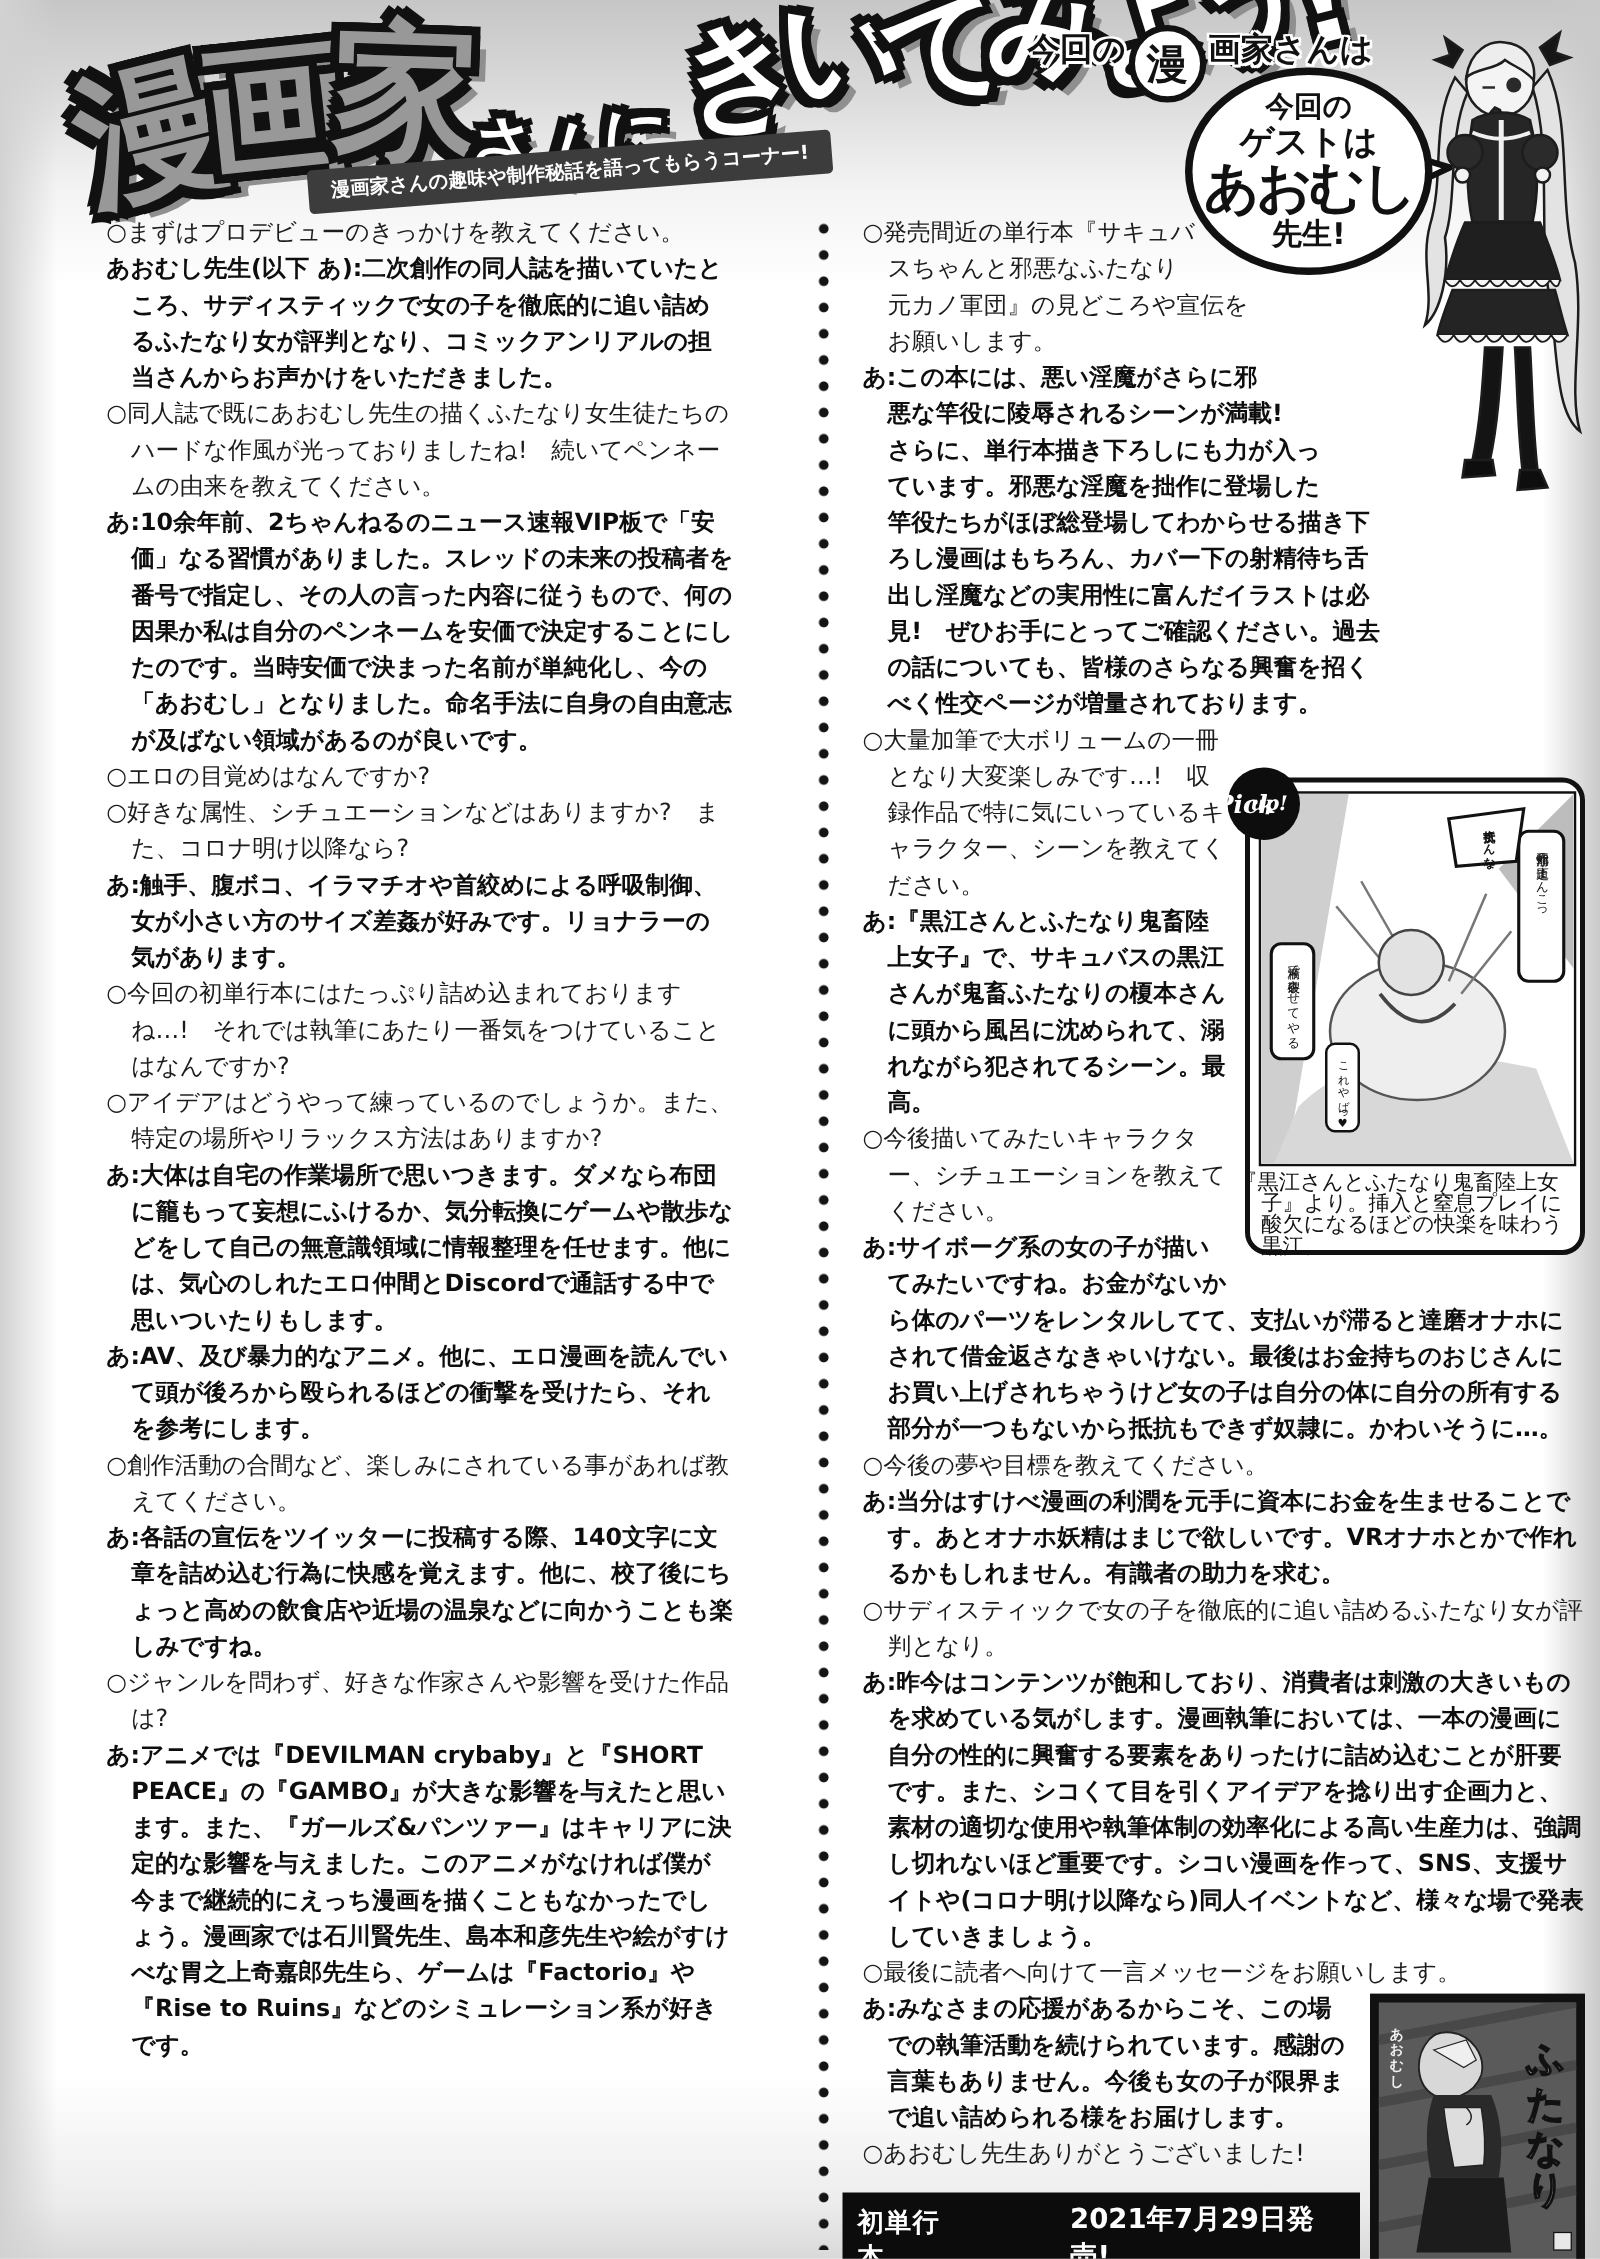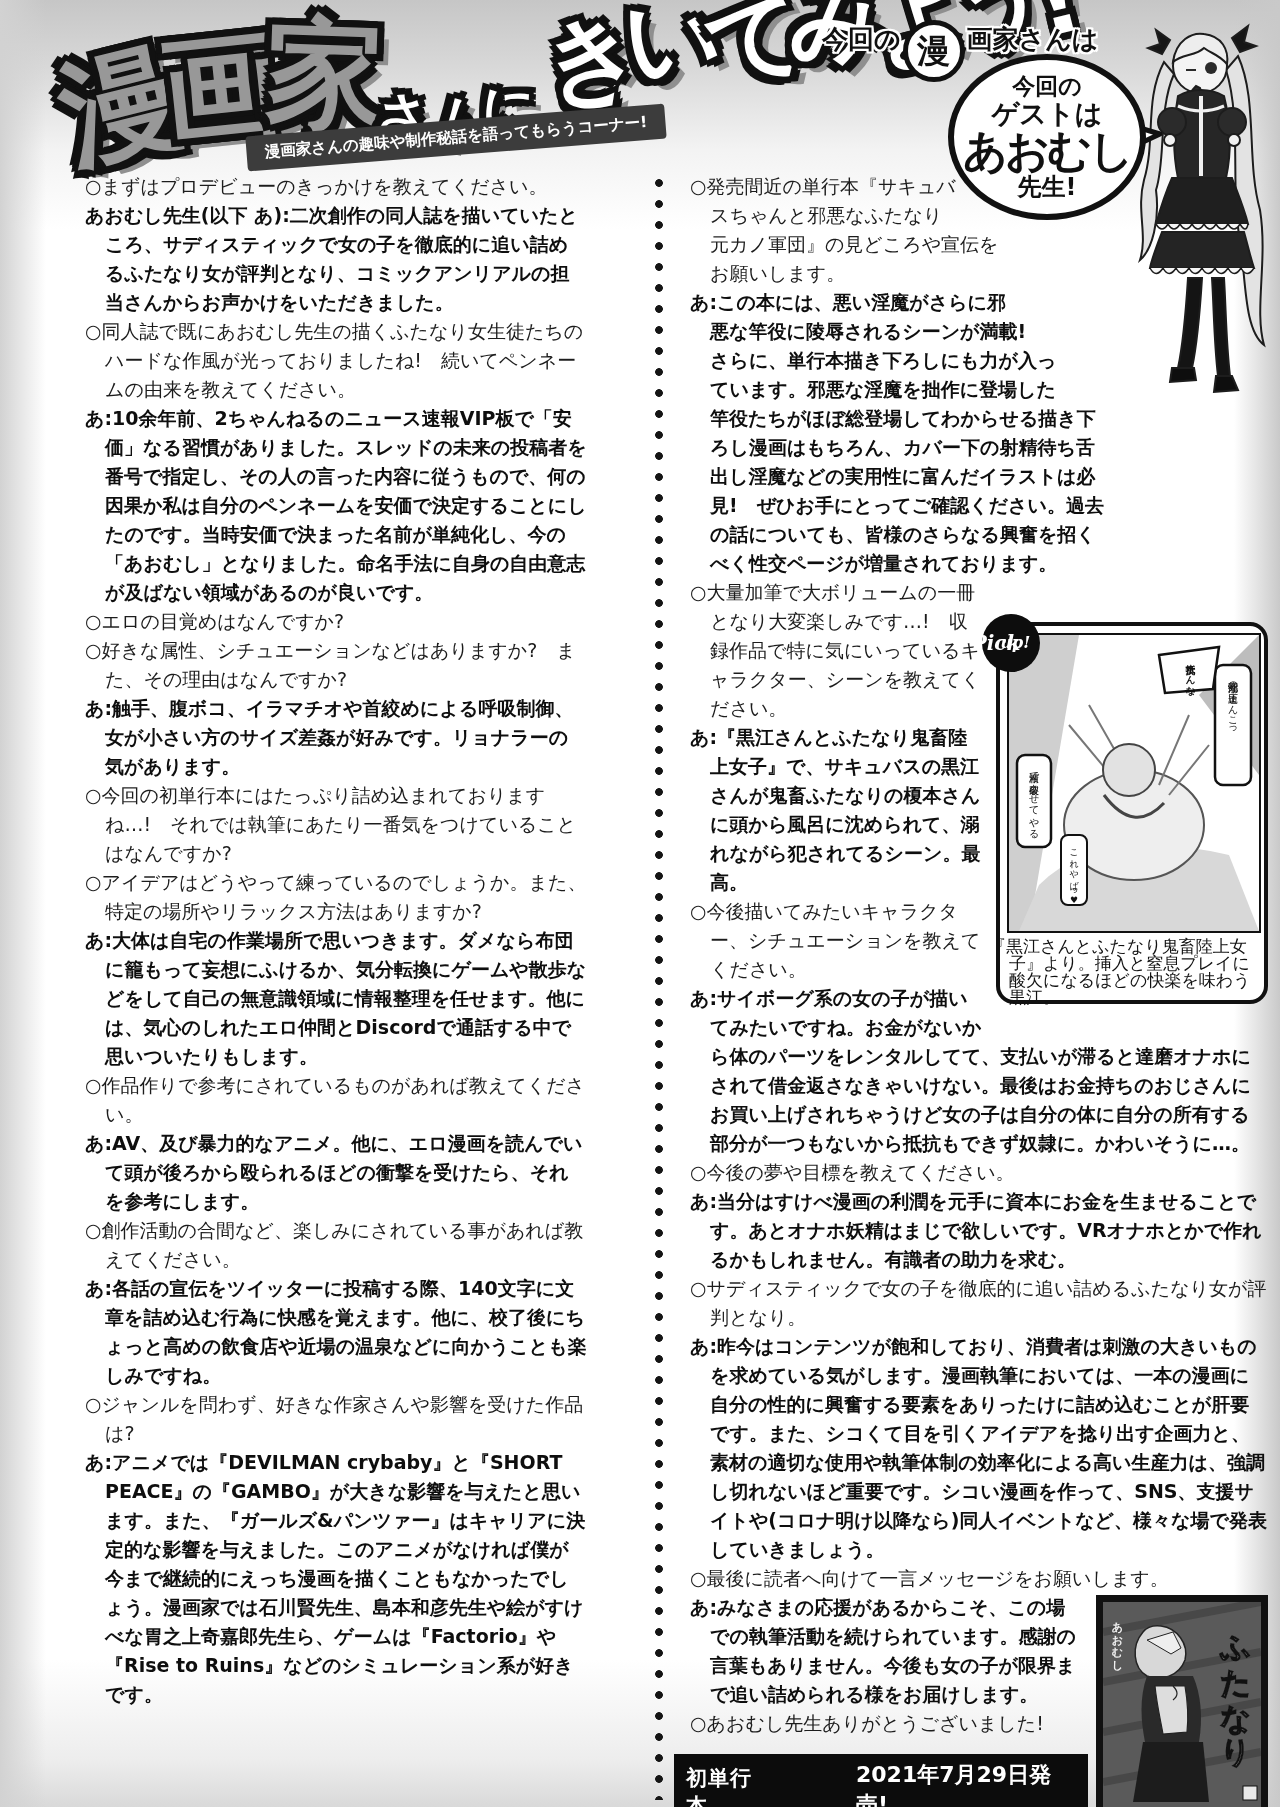--- a/index.html
+++ b/index.html
@@ -167,26 +167,25 @@
   </svg>
 
   <div class="divider"></div>
 
   <div class="col col-left">
     <p class="q">○まずはプロデビューのきっかけを教えてください。</p>
     <p class="a">あおむし先生(以下 あ):二次創作の同人誌を描いていたところ、サディスティックで女の子を徹底的に追い詰めるふたなり女が評判となり、コミックアンリアルの担当さんからお声かけをいただきました。</p>
     <p class="q">○同人誌で既にあおむし先生の描くふたなり女生徒たちのハードな作風が光っておりましたね!　続いてペンネームの由来を教えてください。</p>
     <p class="a">あ:10余年前、2ちゃんねるのニュース速報VIP板で「安価」なる習慣がありました。スレッドの未来の投稿者を番号で指定し、その人の言った内容に従うもので、何の因果か私は自分のペンネームを安価で決定することにしたのです。当時安価で決まった名前が単純化し、今の「あおむし」となりました。命名手法に自身の自由意志が及ばない領域があるのが良いです。</p>
     <p class="q">○エロの目覚めはなんですか?</p>
-    <p class="q">○好きな属性、シチュエーションなどはありますか?　また、その理由はなんですか?</p>
+    <p class="q">○好きな属性、シチュエーションなどはありますか?　また、コロナ明け以降なら?</p>
     <p class="a">あ:触手、腹ボコ、イラマチオや首絞めによる呼吸制御、女が小さい方のサイズ差姦が好みです。リョナラーの気があります。</p>
     <p class="q">○今回の初単行本にはたっぷり詰め込まれておりますね…!　それでは執筆にあたり一番気をつけていることはなんですか?</p>
     <p class="q">○アイデアはどうやって練っているのでしょうか。また、特定の場所やリラックス方法はありますか?</p>
     <p class="a">あ:大体は自宅の作業場所で思いつきます。ダメなら布団に籠もって妄想にふけるか、気分転換にゲームや散歩などをして自己の無意識領域に情報整理を任せます。他には、気心のしれたエロ仲間とDiscordで通話する中で思いついたりもします。</p>
-    <p class="q">○作品作りで参考にされているものがあれば教えてください。</p>
     <p class="a">あ:AV、及び暴力的なアニメ。他に、エロ漫画を読んでいて頭が後ろから殴られるほどの衝撃を受けたら、それを参考にします。</p>
     <p class="q">○創作活動の合間など、楽しみにされている事があれば教えてください。</p>
     <p class="a">あ:各話の宣伝をツイッターに投稿する際、140文字に文章を詰め込む行為に快感を覚えます。他に、校了後にちょっと高めの飲食店や近場の温泉などに向かうことも楽しみですね。</p>
     <p class="q">○ジャンルを問わず、好きな作家さんや影響を受けた作品は?</p>
     <p class="a">あ:アニメでは『DEVILMAN crybaby』と『SHORT PEACE』の『GAMBO』が大きな影響を与えたと思います。また、『ガールズ&amp;パンツァー』はキャリアに決定的な影響を与えました。このアニメがなければ僕が今まで継続的にえっち漫画を描くこともなかったでしょう。漫画家では石川賢先生、島本和彦先生や絵がすけべな胃之上奇嘉郎先生ら、ゲームは『Factorio』や『Rise to Ruins』などのシミュレーション系が好きです。</p>
 
   </div>
 
   <div class="col col-right">
 

